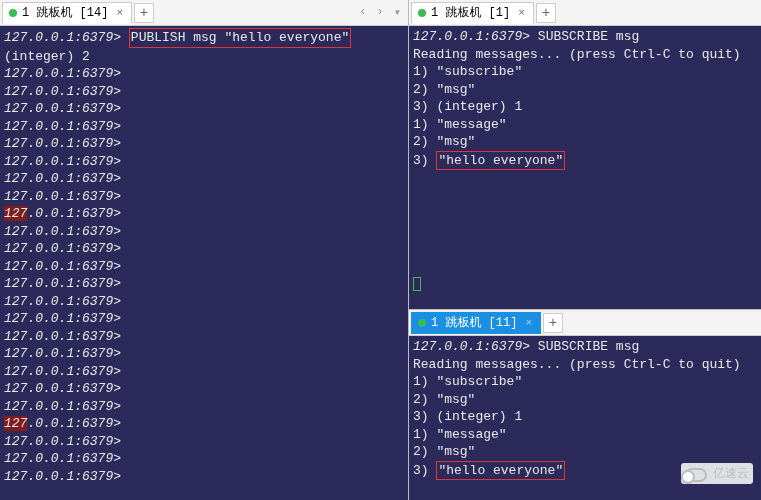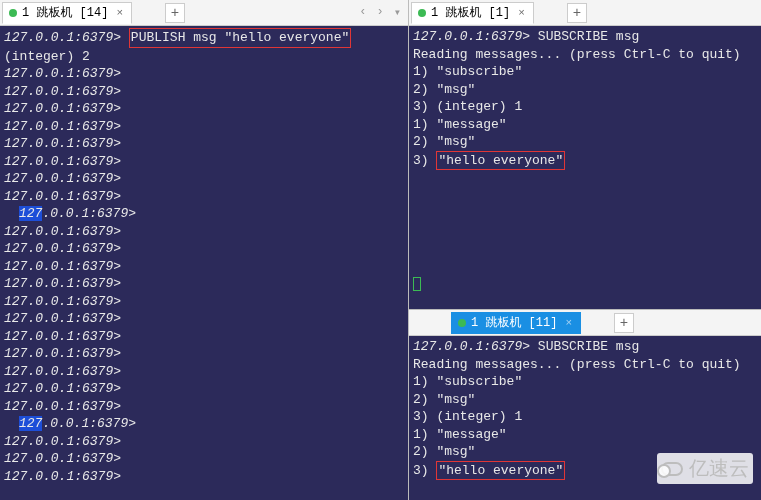--- a/index.html
+++ b/index.html
@@ -30,41 +30,40 @@
     }
     .tabbar {
       display: flex;
       align-items: center;
       height: 26px;
       background: #f4f4f4;
       border-bottom: 1px solid #ccc;
       padding-left: 2px;
       position: relative;
     }
-    .tabbar.light { background: #f4f4f4; gap: 31px; }
+    .tabbar.light { background: #f4f4f4; }
     .tab {
       display: flex;
       align-items: center;
       height: 22px;
       padding: 0 6px;
       font-size: 12px;
       border: 1px solid #ccc;
       background: #fafafa;
       margin-right: 2px;
       cursor: pointer;
     }
     .tab.active {
       background: #fff;
       border-bottom-color: #fff;
     }
     .tab.active-blue {
       background: #1a8fe3;
       color: #fff;
       border-color: #1a8fe3;
-      margin-left: 40px;
     }
     .dot {
       width: 8px;
       height: 8px;
       border-radius: 50%;
       background: #3cba54;
       margin-right: 5px;
       display: inline-block;
     }
     .tab-label { margin-right: 6px; }
@@ -127,47 +126,46 @@
     .right-bottom {
       flex: 1;
       display: flex;
       flex-direction: column;
     }
     .watermark {
       position: absolute;
       right: 8px;
       bottom: 16px;
       display: flex;
-      align-items: center;
+      align-items: flex-end;
       gap: 6px;
       color: #bdbdbd;
       font-family: Arial, sans-serif;
-      font-size: 20px;
+      font-size: 12px;
       background: rgba(255,255,255,0.85);
       padding: 2px 4px;
       border-radius: 3px;
     }
     .watermark-icon {
       width: 22px; height: 14px;
       border: 2px solid #bdbdbd;
       border-radius: 10px;
       position: relative;
     }
     .watermark-icon::before {
       content: "";
       position: absolute;
       width: 10px; height: 10px;
       border: 2px solid #bdbdbd;
       border-radius: 50%;
       left: -6px; top: 0px;
       background: rgba(255,255,255,0.85);
     }
     .sel {
-      background: #1d4ed8;
-      margin-left: 15px;
+      background: #7f1d1d;
     }
   </style>
 </head>
 <body>
 
 <div class="split">
 
   <div class="left-pane">
     <div class="tabbar light">
       <div class="tab active">

